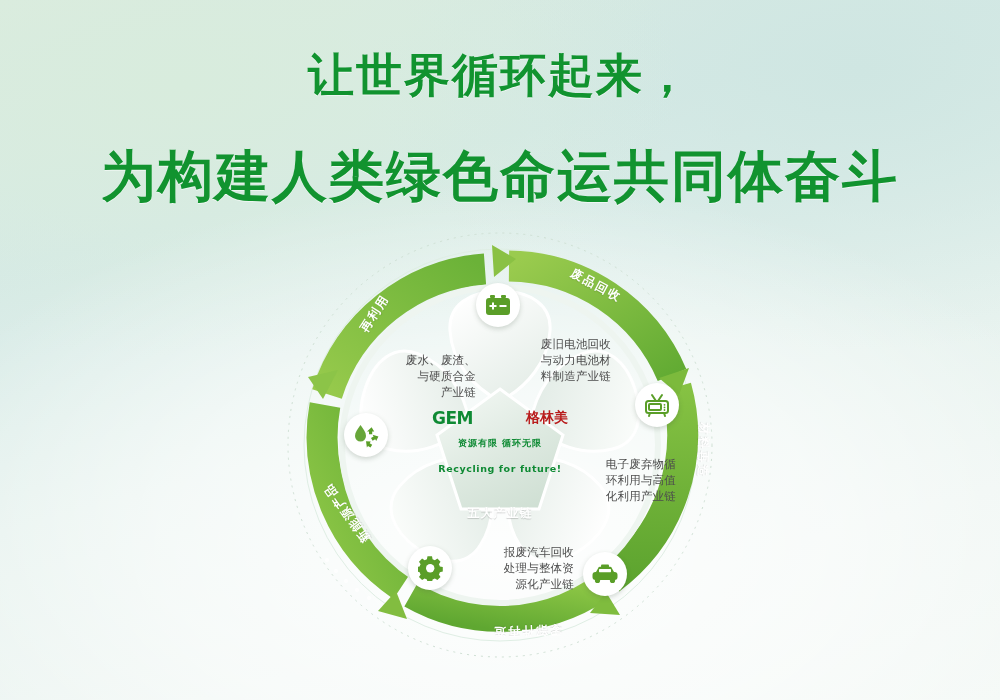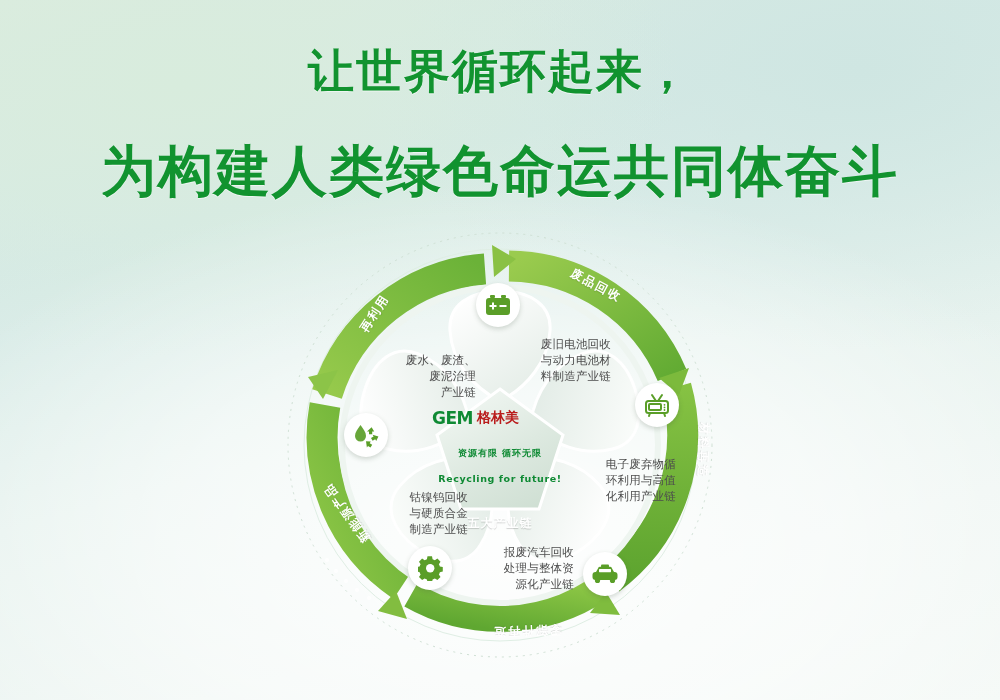--- a/index.html
+++ b/index.html
@@ -14,21 +14,21 @@
       linear-gradient(165deg,#dcecdf 0%,#d6eae6 28%,#e6f2ee 55%,#eff6f3 78%,#f4f9f6 100%);
   }
   .stage{position:absolute;inset:0;}
 
   
   .title-block{
     position:absolute;left:0;right:0;top:46px;text-align:center;
     line-height:1.28;
   }
   .title-line{
-    font-family:Liberation Mono, monospace;
+    font-family:Liberation Sans, sans-serif;
     font-weight:bold;color:#11932f;letter-spacing:2px;
     text-shadow:0 1px 0 rgba(255,255,255,.55);
   }
   .t1{font-size:46px;}
   .t2{font-size:55px;margin-top:36px;}
 
   
   .diagram{position:absolute;left:280px;top:215px;width:440px;height:460px;}
   .diagram svg{display:block;}
   .dotted-ring{position:absolute;left:0;top:0;}
@@ -41,33 +41,33 @@
   }
   .wt-battery{left:223px;top:122px;width:108px;}
   .wt-sludge {left:92px; top:138px;width:104px;}
   .wt-ewaste {left:304px;top:242px;width:92px;}
   .wt-cobalt {left:84px; top:275px;width:104px;}
   .wt-auto   {left:190px;top:320px;width:104px;margin-top:10px;}
 
   
   .center-wrap{position:absolute;left:152px;top:193px;width:136px;text-align:center;}
   .logo-main{
-    display:flex;align-items:center;justify-content:flex-start;gap:4px;height:19px;
+    display:flex;align-items:center;justify-content:space-between;gap:4px;height:19px;
   }
   .logo-gem{
     font-family:"DejaVu Sans","Liberation Sans",sans-serif;
     font-weight:bold;font-size:17px;color:#0f8a34;letter-spacing:-0.5px;
     display:inline-block;
   }
   .logo-cn{
     font-family:"DejaVu Sans","Liberation Sans",sans-serif;
     font-weight:bold;font-size:14px;color:#b91c1c;letter-spacing:0px;
   }
   .logo-slogan{
-    font-size:9px;color:#0f8a34;font-weight:bold;margin-top:20px;letter-spacing:1px;
+    font-size:9px;color:#0f8a34;font-weight:bold;margin-top:10px;letter-spacing:1px;
     font-family:"DejaVu Sans","Liberation Sans",sans-serif;
   }
   .logo-en{
     font-size:9.5px;color:#0f8a34;font-weight:bold;margin-top:13px;letter-spacing:.6px;
     font-family:"DejaVu Sans","Liberation Sans",sans-serif;
   }
   .center-caption{
     margin-top:31px;font-size:12px;font-weight:bold;color:#ffffff;letter-spacing:1px;
     font-family:"DejaVu Sans","Liberation Sans",sans-serif;
     text-shadow:0 1px 1px rgba(0,0,0,.18);
@@ -215,25 +215,22 @@
 
     <div class="wedge-text wt-battery">废旧电池回收
 与动力电池材
 料制造产业链</div>
     <div class="wedge-text wt-ewaste">电子废弃物循
 环利用与高值
 化利用产业链</div>
     <div class="wedge-text wt-auto">报废汽车回收
 处理与整体资
 源化产业链</div>
-    <div class="wedge-text wt-cobalt">钴镍钨回收
+    <div class="wedge-text wt-sludge">废水、废渣、
 与硬质合金
-制造产业链</div>
-    <div class="wedge-text wt-sludge">废水、废渣、
-废泥治理
 产业链</div>
 
     <div class="center-wrap">
       <div class="logo-main">
         <span class="logo-gem">GEM</span>
         <span class="logo-cn">格林美</span>
       </div>
       <div class="logo-slogan">资源有限  循环无限</div>
       <div class="logo-en">Recycling for future!</div>
       <div class="center-caption">五大产业链</div>

